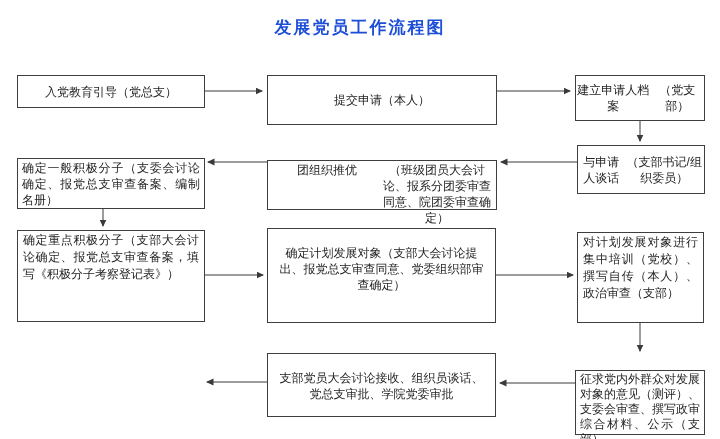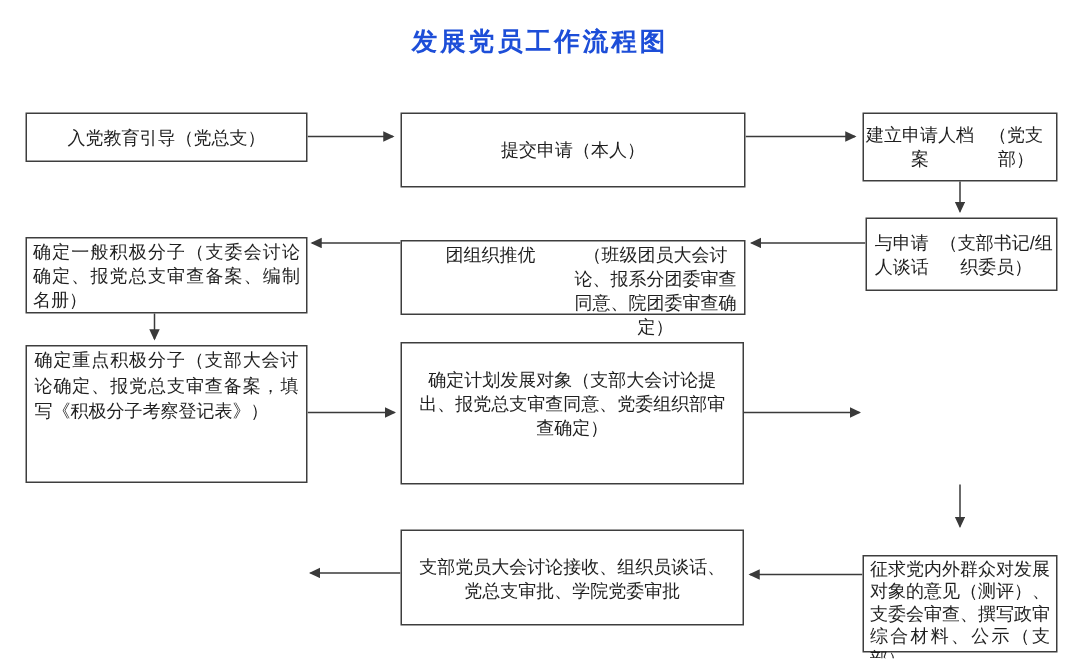--- a/index.html
+++ b/index.html
@@ -88,20 +88,23 @@
 
   <div class="box center" style="left:577px;top:145px;width:128px;height:49px">
     <div>与申请人谈话</div>
     <div>（支部书记/组织委员）</div>
   </div>
 
   <div class="box pad6" style="left:267px;top:228px;width:229px;height:95px">
     <div class="para-left">确定计划发展对象（支部大会讨论提出、报党总支审查同意、党委组织部审查确定）</div>
   </div>
 
+  <div class="box pad5 lh17" style="left:577px;top:232px;width:127px;height:91px">
+    <div class="para">对计划发展对象进行集中培训（党校）、撰写自传（本人）、政治审查（支部）</div>
+  </div>
 
 
   <div class="box pad6" style="left:267px;top:353px;width:229px;height:64px">
     <div class="para-left">支部党员大会讨论接收、组织员谈话、党总支审批、学院党委审批</div>
   </div>
 
   <div class="box pad4 lh15" style="left:575px;top:355px;width:130px;height:65px">
     <div class="para">征求党内外群众对发展对象的意见（测评）、支委会审查、撰写政审综合材料、公示（支部）</div>
   </div>
 

